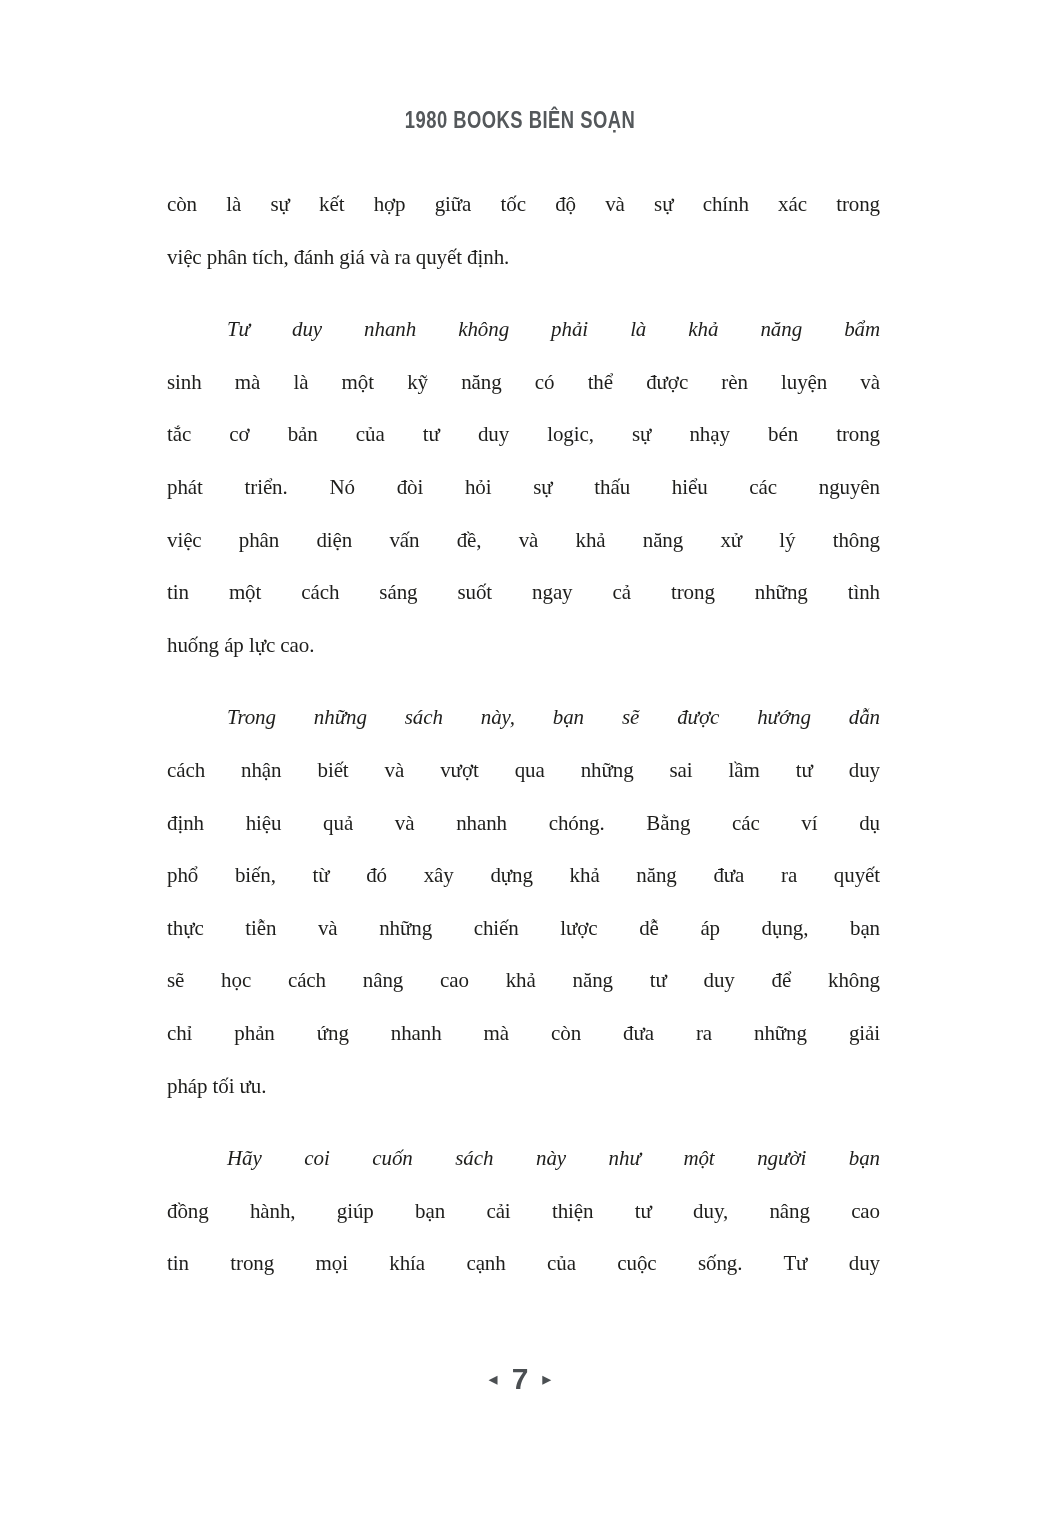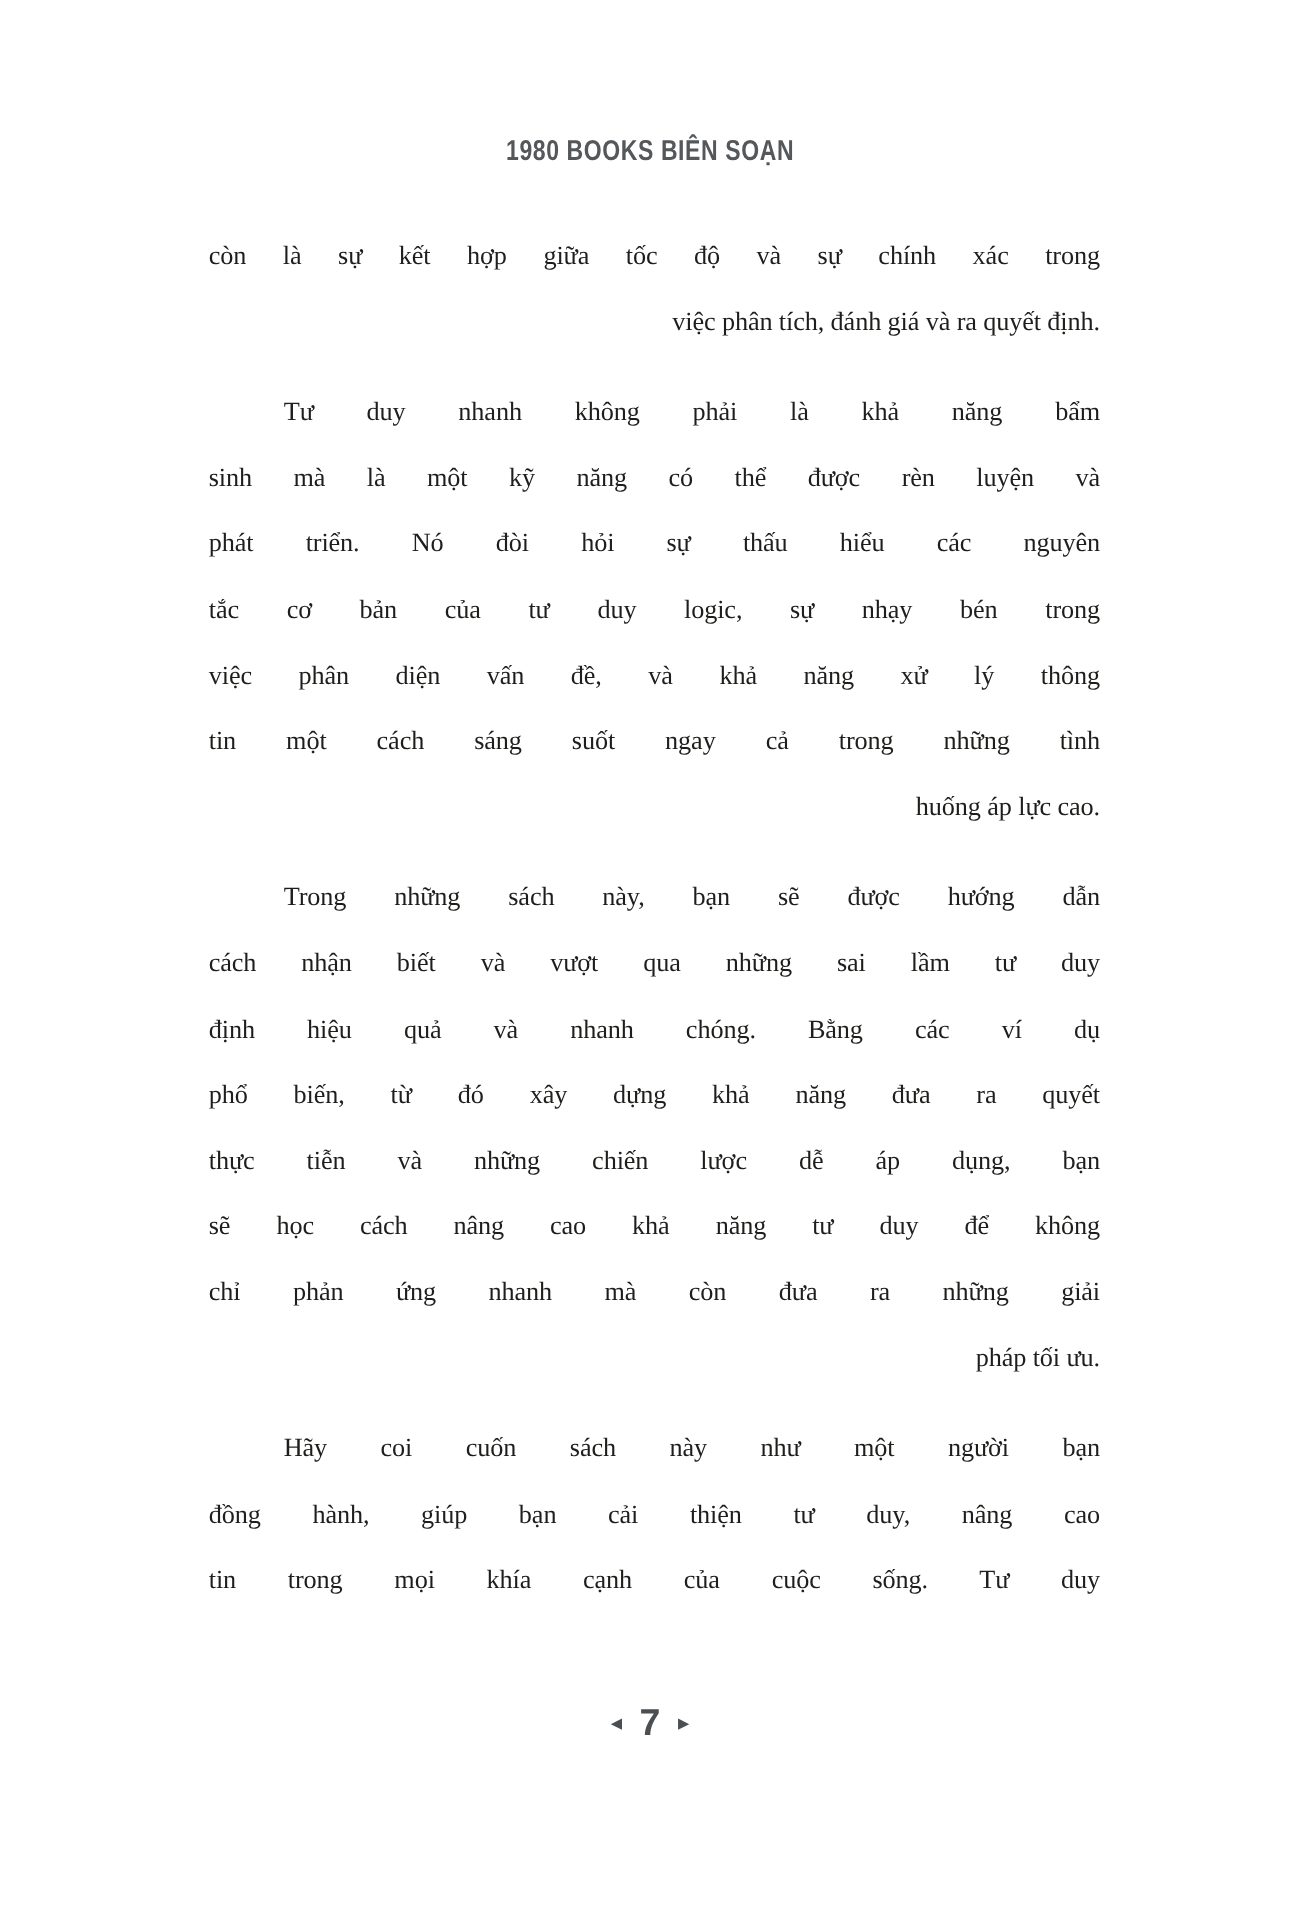--- a/index.html
+++ b/index.html
@@ -40,30 +40,30 @@
     top: 178px;
     width: 713px;
     color: var(--body-color, #1e1e1c);
     font-size: 21px;
     line-height: 52.6px;
     letter-spacing: -0.1px;
   }
   .paragraph { margin: 0; }
   .paragraph + .paragraph { margin-top: 20px; }
   .line {
-    text-align: right;
+    text-align: left;
     min-height: 52.6px;
   }
   .line.just {
     text-align: justify;
     text-align-last: justify;
     -moz-text-align-last: justify;
     text-justify: inter-word;
   }
-  .line.ind { text-indent: 60px; }
+  .line.ind { text-indent: 60px; font-style: italic; }
   .footer {
     position: absolute;
     left: 0;
     top: 1364px;
     width: 100%;
     display: flex;
     justify-content: center;
     align-items: center;
     gap: 14px;
     color: var(--footer-color, #4b4f52);
@@ -90,22 +90,22 @@
   </div>
 
   <div class="content">
       <div class="paragraph">
         <div class="line just">còn là sự kết hợp giữa tốc độ và sự chính xác trong</div>
         <div class="line">việc phân tích, đánh giá và ra quyết định.</div>
       </div>
       <div class="paragraph">
         <div class="line just ind">Tư duy nhanh không phải là khả năng bẩm</div>
         <div class="line just">sinh mà là một kỹ năng có thể được rèn luyện và</div>
+        <div class="line just">tắc cơ bản của tư duy logic, sự nhạy bén trong</div>
         <div class="line just">phát triển. Nó đòi hỏi sự thấu hiểu các nguyên</div>
-        <div class="line just">tắc cơ bản của tư duy logic, sự nhạy bén trong</div>
         <div class="line just">việc phân diện vấn đề, và khả năng xử lý thông</div>
         <div class="line just">tin một cách sáng suốt ngay cả trong những tình</div>
         <div class="line">huống áp lực cao.</div>
       </div>
       <div class="paragraph">
         <div class="line just ind">Trong những sách này, bạn sẽ được hướng dẫn</div>
         <div class="line just">cách nhận biết và vượt qua những sai lầm tư duy</div>
         <div class="line just">định hiệu quả và nhanh chóng. Bằng các ví dụ</div>
         <div class="line just">phổ biến, từ đó xây dựng khả năng đưa ra quyết</div>
         <div class="line just">thực tiễn và những chiến lược dễ áp dụng, bạn</div>

